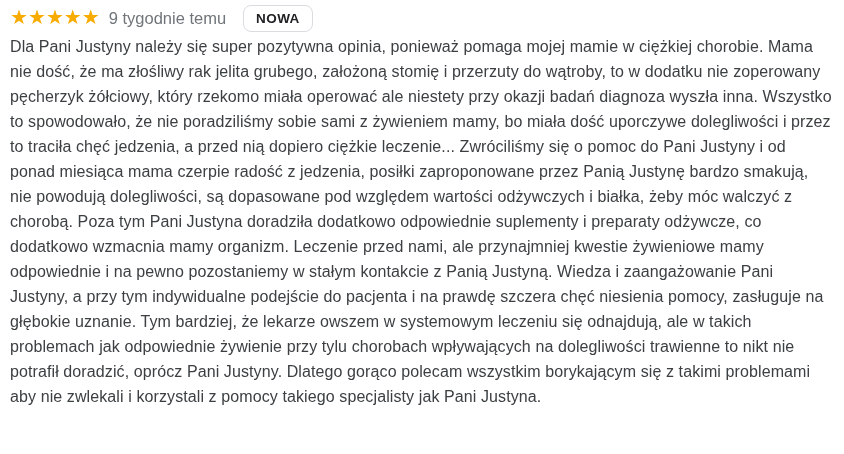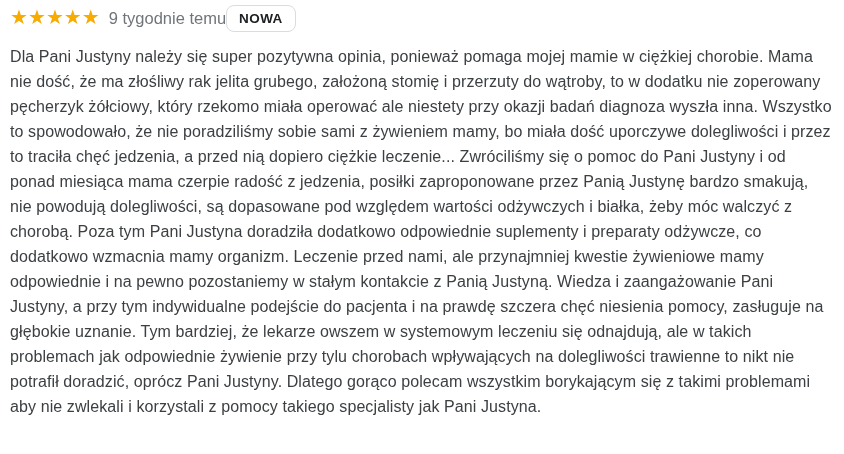--- a/index.html
+++ b/index.html
@@ -33,37 +33,38 @@
   .star-rating .star {
     display: inline-block;
   }
   .review-age {
     margin-left: 9px;
     font-size: 16.5px;
     color: #70757a;
     white-space: nowrap;
   }
   .new-badge {
+    margin-left: 17px;
     display: inline-flex;
     align-items: center;
     justify-content: center;
     height: 27px;
     padding: 0 12px;
     border: 1px solid #dadce0;
     border-radius: 8px;
     background: #ffffff;
     color: #202124;
     font-size: 13.5px;
     font-weight: 700;
     letter-spacing: 0.4px;
     box-sizing: border-box;
     text-align: center;
   }
   .review-text {
-    margin: 11px 0 0 0;
+    margin: 1px 0 0 0;
     font-size: 16px;
     line-height: 25px;
     color: #3c4043;
     letter-spacing: 0.1px;
   }
 </style>
 </head>
 <body>
 
 <div class="review">

